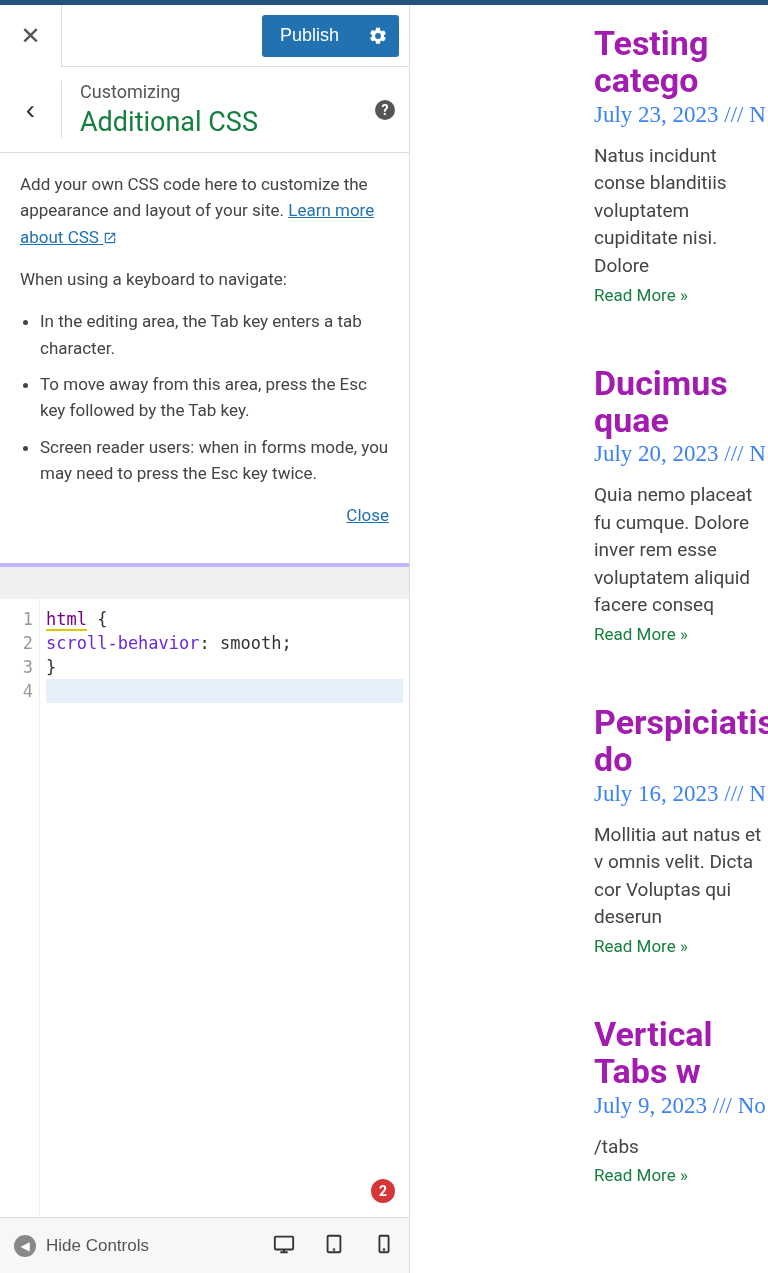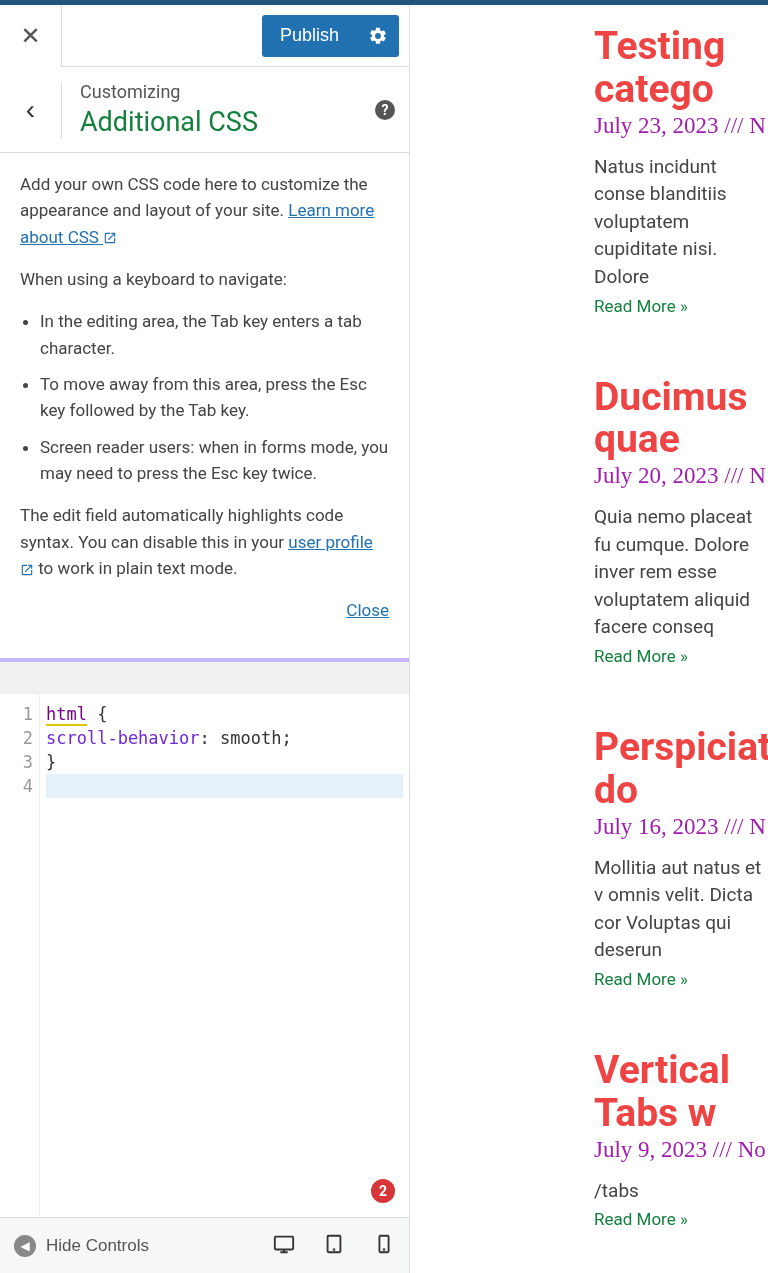--- a/index.html
+++ b/index.html
@@ -45,22 +45,22 @@
 
 .sb-footer { height: 55px; display: flex; align-items: center; padding: 0 14px; background: #f6f7f7; }
 .collapse-btn { display: flex; align-items: center; gap: 10px; border: none; background: transparent; cursor: pointer; font-size: 17px; color: #555; }
 .collapse-icon { width: 22px; height: 22px; background: #888; border-radius: 50%; display: flex; align-items: center; justify-content: center; color: #fff; font-size: 12px; }
 .device-icons { margin-left: auto; display: flex; gap: 28px; }
 .device-icons button { border: none; background: transparent; cursor: pointer; }
 .device-icons svg { width: 22px; height: 22px; stroke: #333; fill: none; stroke-width: 2; }
 
 .preview { flex: 1; padding: 20px 0 0 0; overflow: hidden; }
 .post { margin: 0 0 60px 184px; }
-.post-title { font-size: 39px; font-weight: 700; color: #ef4444; line-height: 1.1; }
-.post-meta { font-family: "Comic Sans MS", cursive; color: #a21caf; font-size: 23px; margin-top: 2px; }
+.post-title { font-size: 34px; font-weight: 700; color: #a21caf; line-height: 1.1; }
+.post-meta { font-family: "Comic Sans MS", cursive; color: #3b82f6; font-size: 23px; margin-top: 2px; }
 .post-excerpt { font-size: 19px; color: #444; margin-top: 14px; line-height: 1.45; }
 .read-more { color: #15803d; font-size: 17px; margin-top: 5px; display: inline-block; cursor: pointer; }
 </style>
 </head>
 <body>
 
 <div class="topbar"></div>
 <div class="app">
   <div class="sidebar">
 
@@ -89,25 +89,20 @@
         <span>Add your own CSS code here to customize the appearance and layout of your site. </span><a href="#"><span>Learn more about CSS</span> <svg class="ext-icon" viewBox="0 0 24 24" fill="#2271b1">
               <path d="M14 3v2h3.59l-9.3 9.29 1.42 1.42L19 6.41V10h2V3h-7zM19 19H5V5h7V3H5a2 2 0 0 0-2 2v14a2 2 0 0 0 2 2h14a2 2 0 0 0 2-2v-7h-2v7z"></path>
             </svg></a>
       </p>
       <p>When using a keyboard to navigate:</p>
       <ul>
         <li>In the editing area, the Tab key enters a tab character.</li>
         <li>To move away from this area, press the Esc key followed by the Tab key.</li>
         <li>Screen reader users: when in forms mode, you may need to press the Esc key twice.</li>
       </ul>
-      <p>
-        <span>The edit field automatically highlights code syntax. You can disable this in your </span><a href="#"><span>user profile</span> <svg class="ext-icon" viewBox="0 0 24 24" fill="#2271b1">
-              <path d="M14 3v2h3.59l-9.3 9.29 1.42 1.42L19 6.41V10h2V3h-7zM19 19H5V5h7V3H5a2 2 0 0 0-2 2v14a2 2 0 0 0 2 2h14a2 2 0 0 0 2-2v-7h-2v7z"></path>
-            </svg></a><span> to work in plain text mode.</span>
-      </p>
       <p class="close-link"><a href="#">Close</a></p>
     </div>
 
     <div class="code-wrap">
       <div class="code-inner">
         <div class="gutter">
           <div>1</div>
           <div>2</div>
           <div>3</div>
           <div>4</div>

